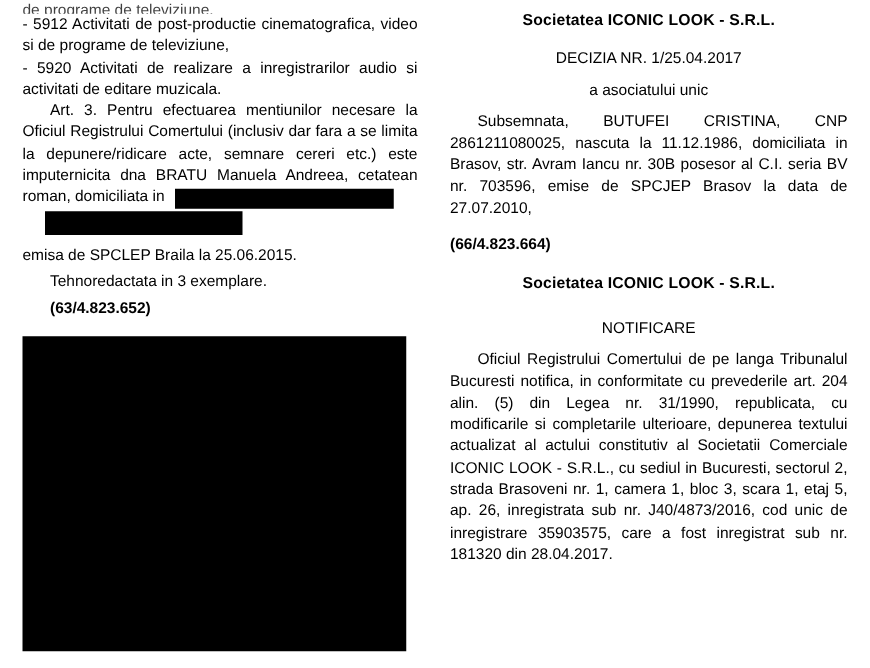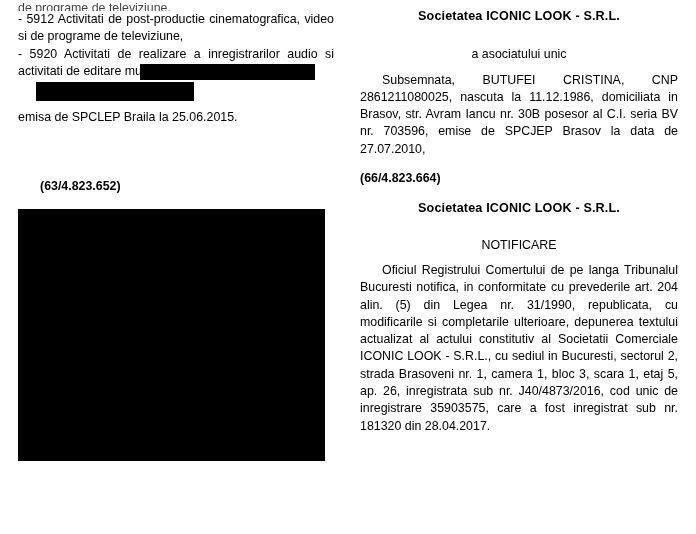--- a/index.html
+++ b/index.html
@@ -65,21 +65,20 @@
   .ref {
     font-weight: bold;
     font-size: 12.4px;
     text-align: left;
   }
   .ref-left {
     font-weight: bold;
     font-size: 12.4px;
     text-indent: 22px;
     text-align: left;
-    margin-top: 44px;
   }
   .cut-top {
     font-size: 12.4px;
     line-height: 17.3px;
     color: #000;
     opacity: 0.75;
     overflow: hidden;
     height: 11px;
   }
   .big-box {
@@ -90,35 +89,38 @@
 </style>
 </head>
 <body>
 
 <div class="page">
 
   <div class="col col-left">
     <div class="cut-top">de programe de televiziune,</div>
     <p>- 5912 Activitati de post-productie cinematografica, video si de programe de televiziune,</p>
     <p>- 5920 Activitati de realizare a inregistrarilor audio si activitati de editare muzicala.</p>
+    <p class="indent">Art. 3. Pentru efectuarea mentiunilor necesare la Oficiul Registrului Comertului (inclusiv dar fara a se limita la depunere/ridicare acte, semnare cereri etc.) este imputernicita dna BRATU Manuela Andreea, cetatean roman, domiciliata in</p>
     <div class="redaction" style="width:175px;height:16px;margin-left:122px;margin-top:-16px;"></div>
     <div class="redaction" style="width:158px;height:19px;margin-left:18px;margin-top:2px;"></div>
     <div class="gap-s"></div>
     <p>emisa de SPCLEP Braila la 25.06.2015.</p>
     <div class="gap-xs"></div>
+    <p class="indent">Tehnoredactata in 3 exemplare.</p>
     <div class="gap-xs"></div>
     <p class="ref-left">(63/4.823.652)</p>
     <div class="gap-m"></div>
     <div class="redaction big-box"></div>
   </div>
 
   <div class="col col-right">
     <div style="height:8px;"></div>
     <p class="hdr">Societatea ICONIC LOOK - S.R.L.</p>
     <div class="gap-m"></div>
+    <p class="ctr">DECIZIA NR. 1/25.04.2017</p>
     <div class="gap-s"></div>
     <p class="ctr">a asociatului unic</p>
     <div class="gap-s"></div>
     <p class="indent">Subsemnata, BUTUFEI CRISTINA, CNP 2861211080025, nascuta la 11.12.1986, domiciliata in Brasov, str. Avram Iancu nr. 30B posesor al C.I. seria BV nr. 703596, emise de SPCJEP Brasov la data de 27.07.2010,</p>
     <div class="gap-xs"></div>
     <div class="gap-xs"></div>
     <div class="gap-xs"></div>
     <p class="ref">(66/4.823.664)</p>
     <div class="gap-m"></div>
     <p class="hdr">Societatea ICONIC LOOK - S.R.L.</p>

